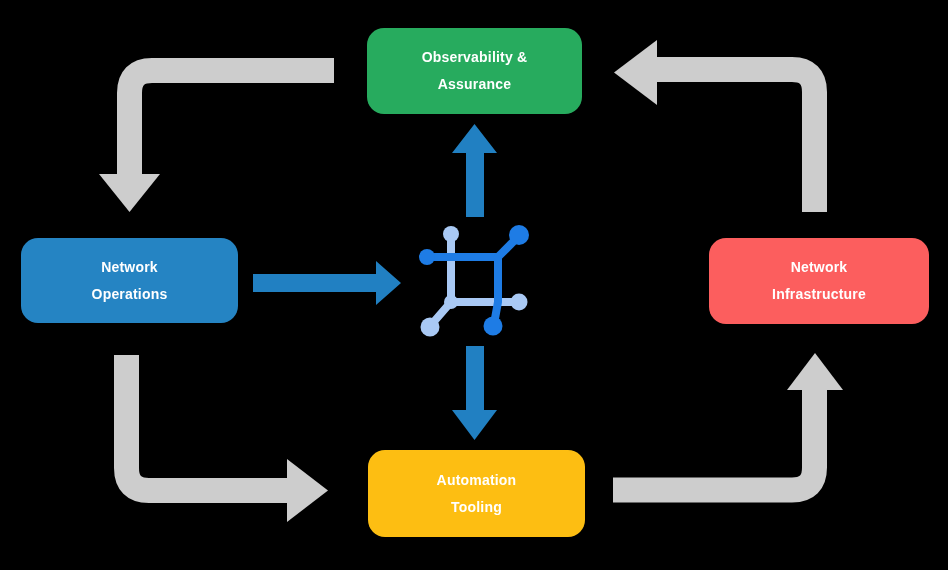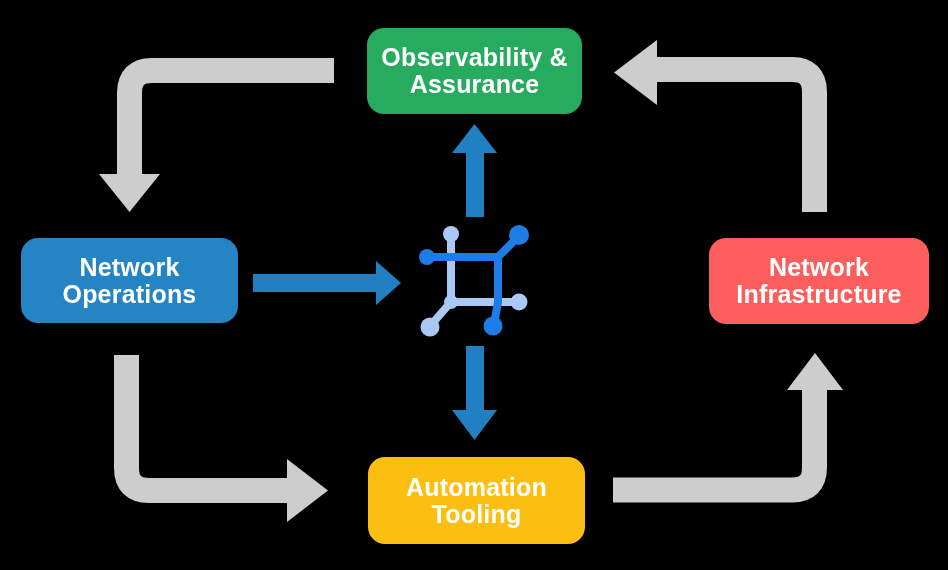--- a/index.html
+++ b/index.html
@@ -5,27 +5,27 @@
   html,body{margin:0;padding:0;background:var(--background,#000);}
   .canvas{
     position:relative;width:948px;height:570px;overflow:hidden;
     background:var(--background,#000);
     font-family:"Liberation Sans","DejaVu Sans",sans-serif;
   }
   .arrow-layer,.icon-layer{position:absolute;left:0;top:0;}
   .node{
     position:absolute;display:flex;align-items:center;justify-content:center;
     border-radius:17px;color:var(--text,#fff);text-align:center;
-    font-size:25px;font-weight:700;line-height:27px;letter-spacing:.2px;
+    font-size:14px;font-weight:700;line-height:27px;letter-spacing:.2px;
     white-space:pre-line;
   }
   .node-green{left:367px;top:28px;width:215px;height:86px;background:var(--box-green);}
   .node-blue{left:21px;top:238px;width:217px;height:85px;background:var(--box-blue);}
   .node-red{left:709px;top:238px;width:220px;height:86px;background:var(--box-red);}
-  .node-yellow{left:368px;top:450px;width:217px;height:87px;background:var(--box-yellow);margin-top:7px;}
+  .node-yellow{left:368px;top:450px;width:217px;height:87px;background:var(--box-yellow);}
 </style>
 </head>
 <body>
 
 <div class="canvas">
 
   <svg class="arrow-layer" width="948" height="570" viewBox="0 0 948 570">
 
     <path d="M334 70.5 L152 70.5 Q129.5 70.5 129.5 93 L129.5 176" fill="none" stroke-width="25" stroke="#cdcdcd"></path>
     <polygon points="99,174 160,174 129.5,212" fill="#cdcdcd"></polygon>

